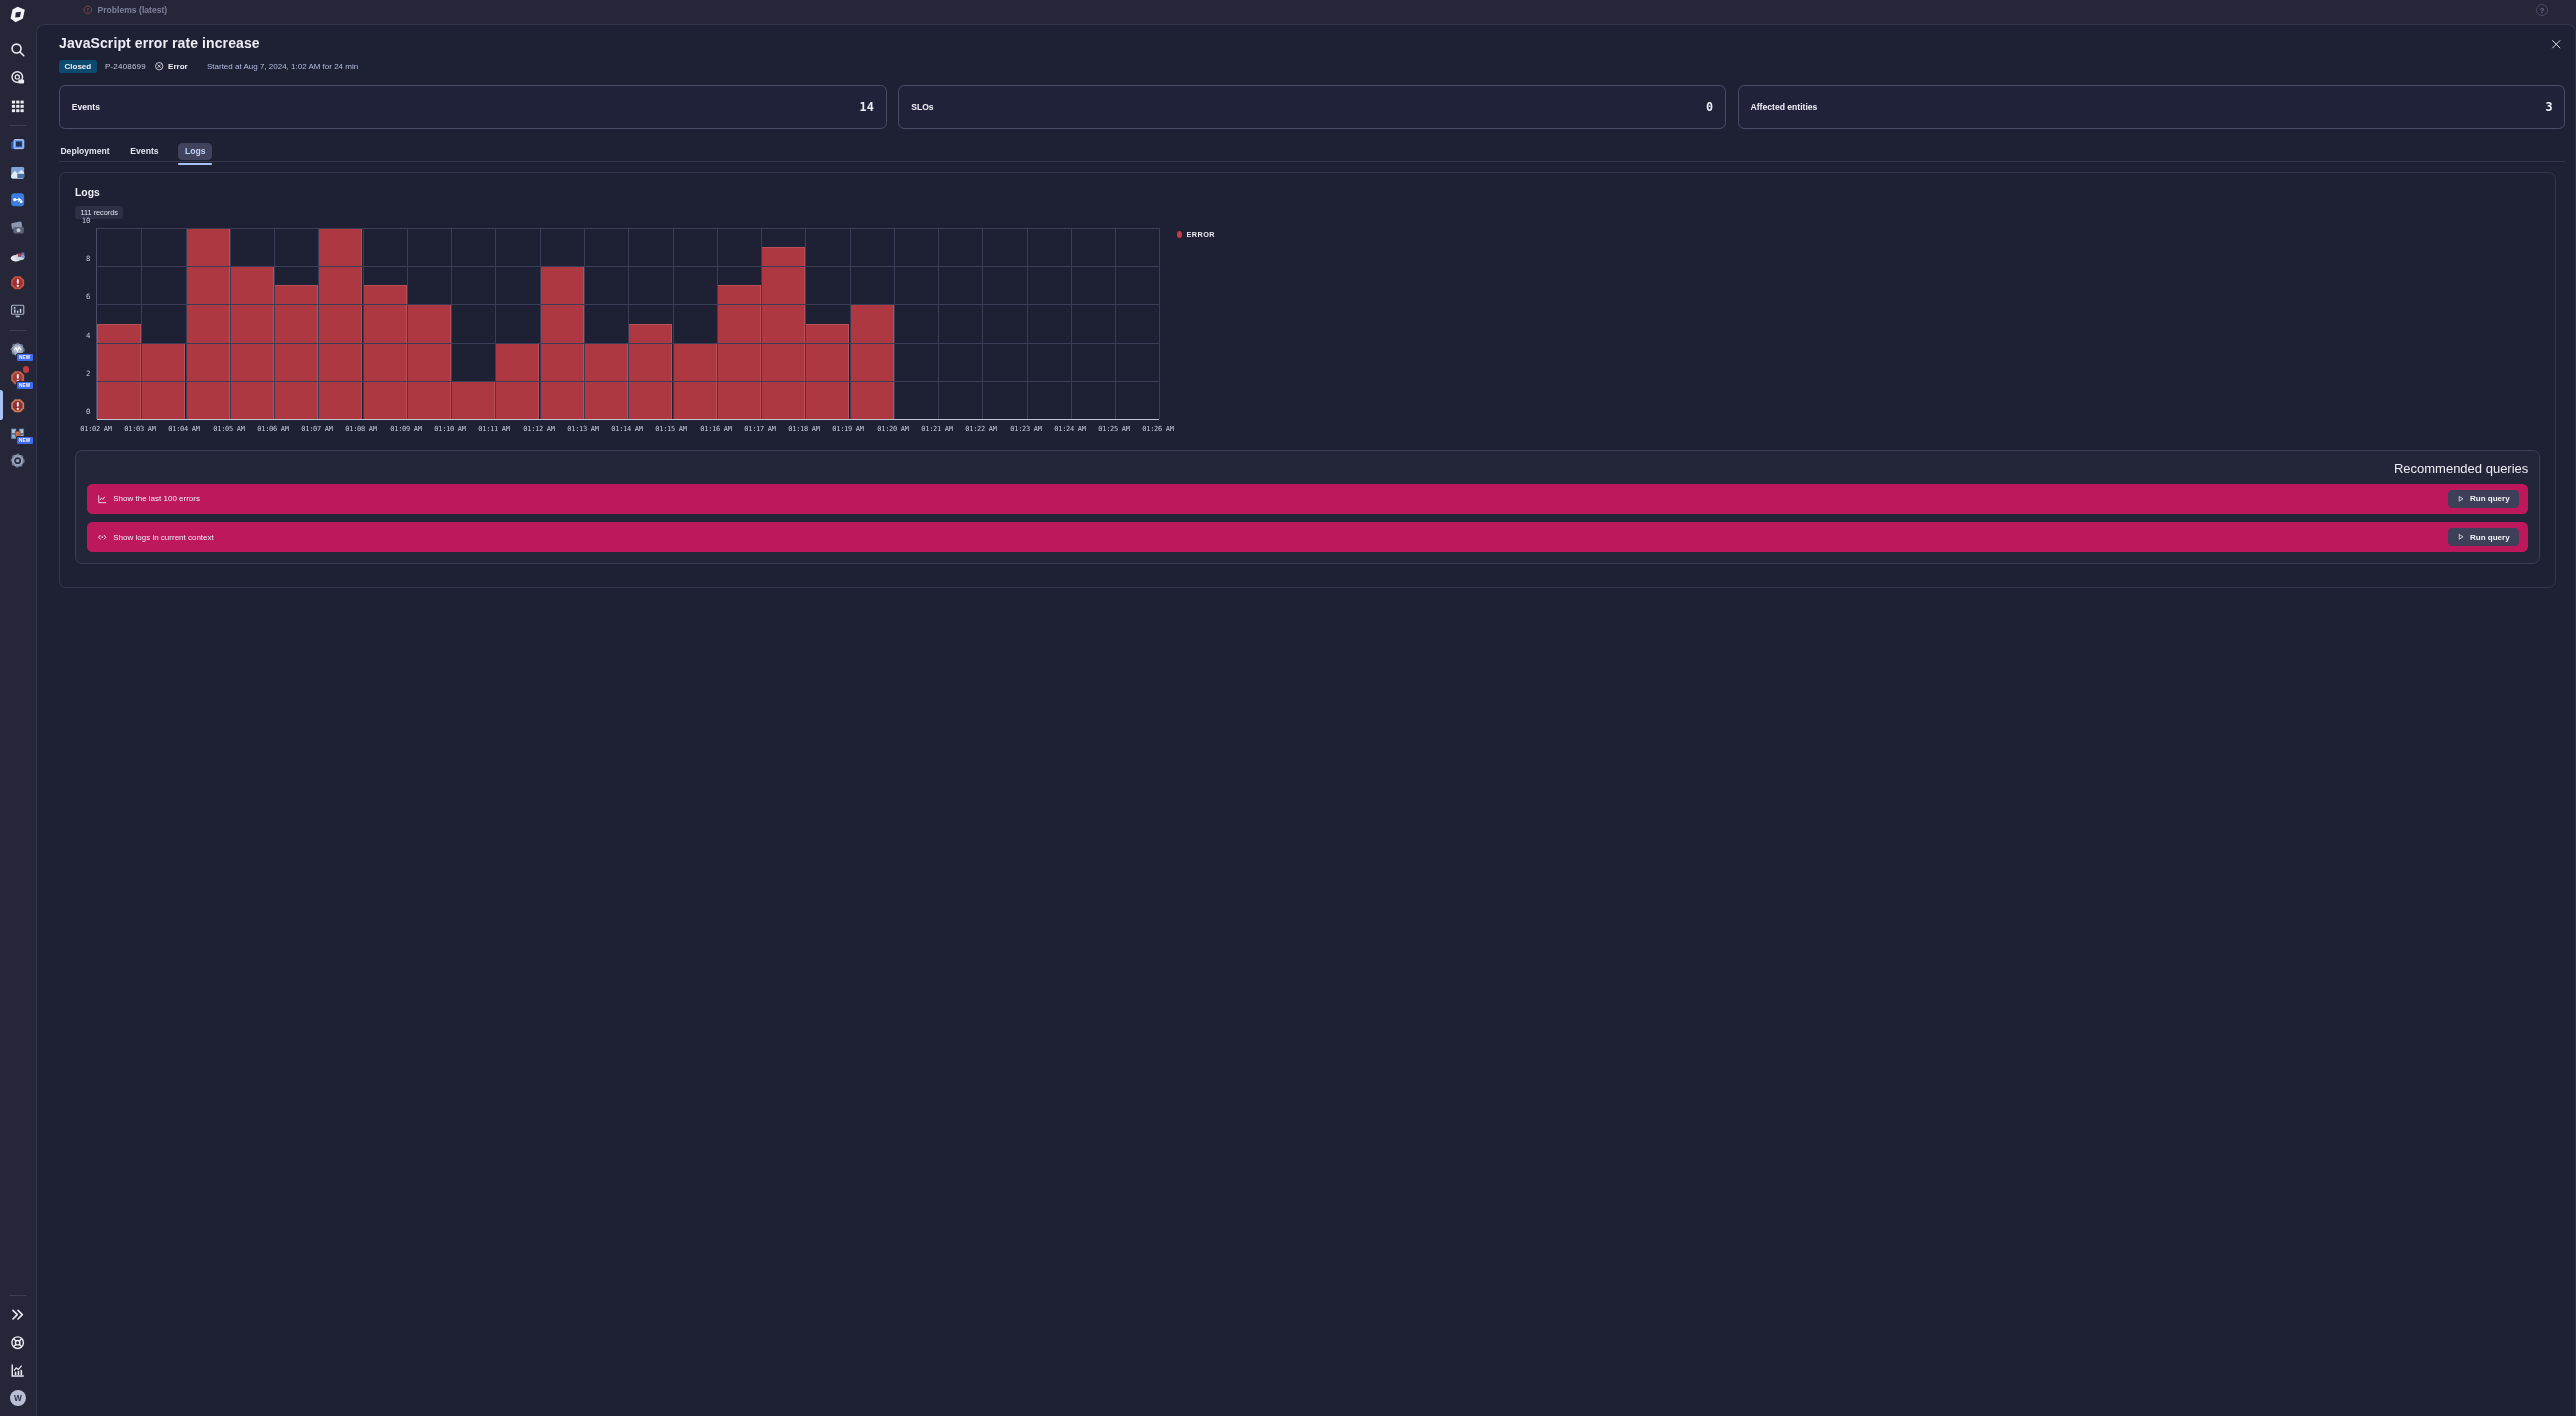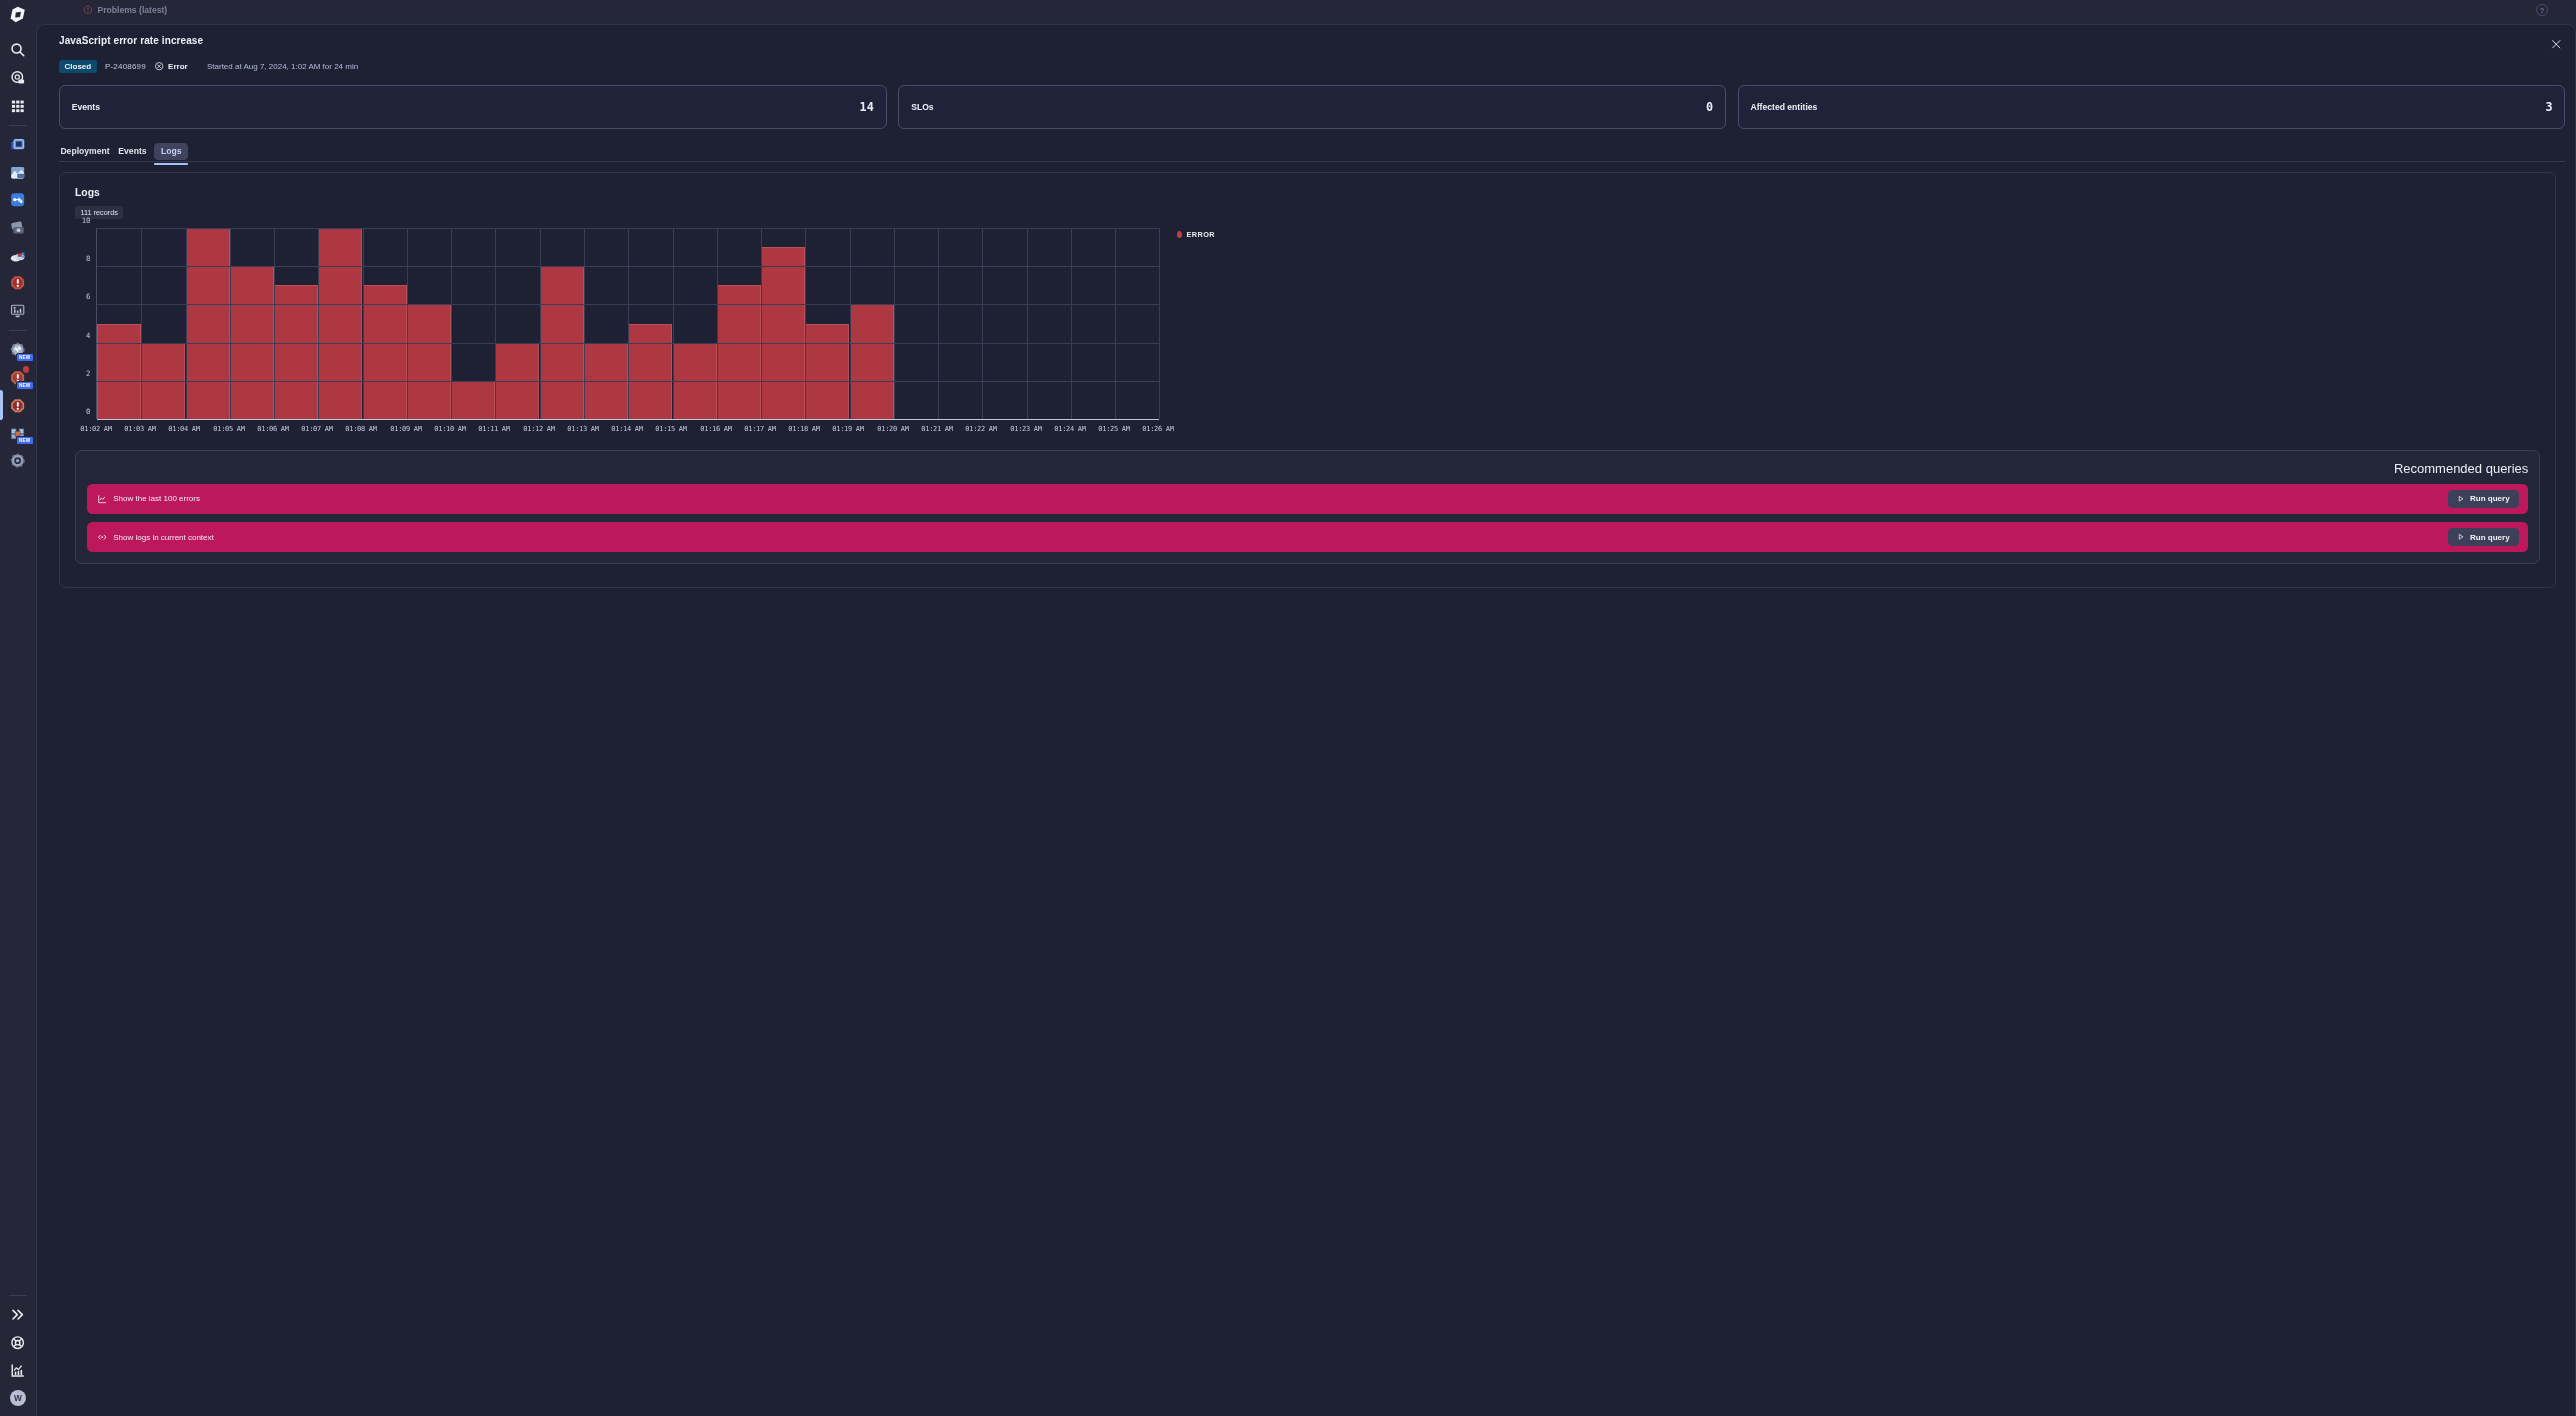--- a/index.html
+++ b/index.html
@@ -26,35 +26,35 @@
   .active-pill { position:absolute; left:0; width:2.8px; height:30px; border-radius:0 2.8px 2.8px 0; background:#a9c3f6; }
   .side-bottom { position:absolute; bottom:4.2px; left:0; right:0; display:flex; flex-direction:column; align-items:center; }
   .avatar { width:16.6px; height:16.6px; border-radius:50%; background:#b9bed2; color:#30324a; font-size:8.3px;
     font-weight:700; display:flex; align-items:center; justify-content:center; }
 
   
   .panel { position:absolute; left:36px; top:24px; right:0; bottom:0; background:#1e2033;
     border:0.7px solid #32344c; border-bottom:none; border-radius:8.3px 8.3px 0 0; }
   .close-btn { position:absolute; top:12.5px; right:12.5px; width:12.5px; height:12.5px; cursor:pointer; }
 
-  .page-title { position:absolute; left:22px; top:9.7px; font-size:10px; font-weight:700; letter-spacing:0.1px;text-align:center; }
+  .page-title { position:absolute; left:22px; top:9.7px; font-size:14px; font-weight:700; letter-spacing:0.1px;text-align:center; }
   .meta-row { position:absolute; left:22px; top:35px; display:flex; align-items:center; gap:8.3px; font-size:8px; }
   .badge-closed { background:#0c4a6e; border-radius:2.8px; padding:2.1px 5.5px; color:#f0f1f8; font-weight:600; }
   .prob-id { color:#c3c6da; letter-spacing:0.2px; }
   .sev { display:flex; align-items:center; gap:3.5px; color:#f0f1f8; font-weight:600; }
   .started { color:#b3bedf;padding-left:11px; }
 
   .stats-row { position:absolute; left:22px; right:9.7px; top:60px; display:flex; gap:11.8px; }
   .stat-card { flex:1; height:44px; background:#20223a; border:0.7px solid #4b4d66; border-radius:6.2px;
     display:flex; align-items:center; justify-content:space-between; padding:0 11.8px; cursor:pointer; }
   .stat-card .s-label { font-size:8.6px; font-weight:600; color:#eff0f7; }
   .stat-card .s-value { font-size:11.8px; font-weight:700; font-family:"DejaVu Sans Mono", monospace; }
 
   .tabs-row { position:absolute; left:22px; right:9.7px; top:116px; height:21px; border-bottom:0.7px solid #35374e;
-    display:flex; align-items:center; gap:6px; }
+    display:flex; align-items:center; gap:18px; }
   .tab { font-size:8.6px; font-weight:600; color:#e2e4ee; cursor:pointer; padding:3.5px 1.4px; }
   .tab.active { position:relative; background:#41435c; color:#bfd3fc; border-radius:4.2px; padding:3.5px 7px; }
   .tab.active::after { content:""; position:absolute; left:0; right:0; bottom:-5.5px; height:2.1px; background:#a6c1f5; border-radius:0.7px; }
 
   
   .logs-card { position:absolute; left:22px; right:18.7px; top:147px; height:416px;
     border:0.7px solid #33354b; border-radius:7px; padding:14px 15px; }
   .logs-heading { font-size:10.4px; font-weight:700; }
   .records-badge { display:inline-block; margin-top:7.6px; background:#2d2f45; border-radius:2.8px;
     padding:2.4px 5.5px; font-size:7.3px; color:#e1e3ef; }

